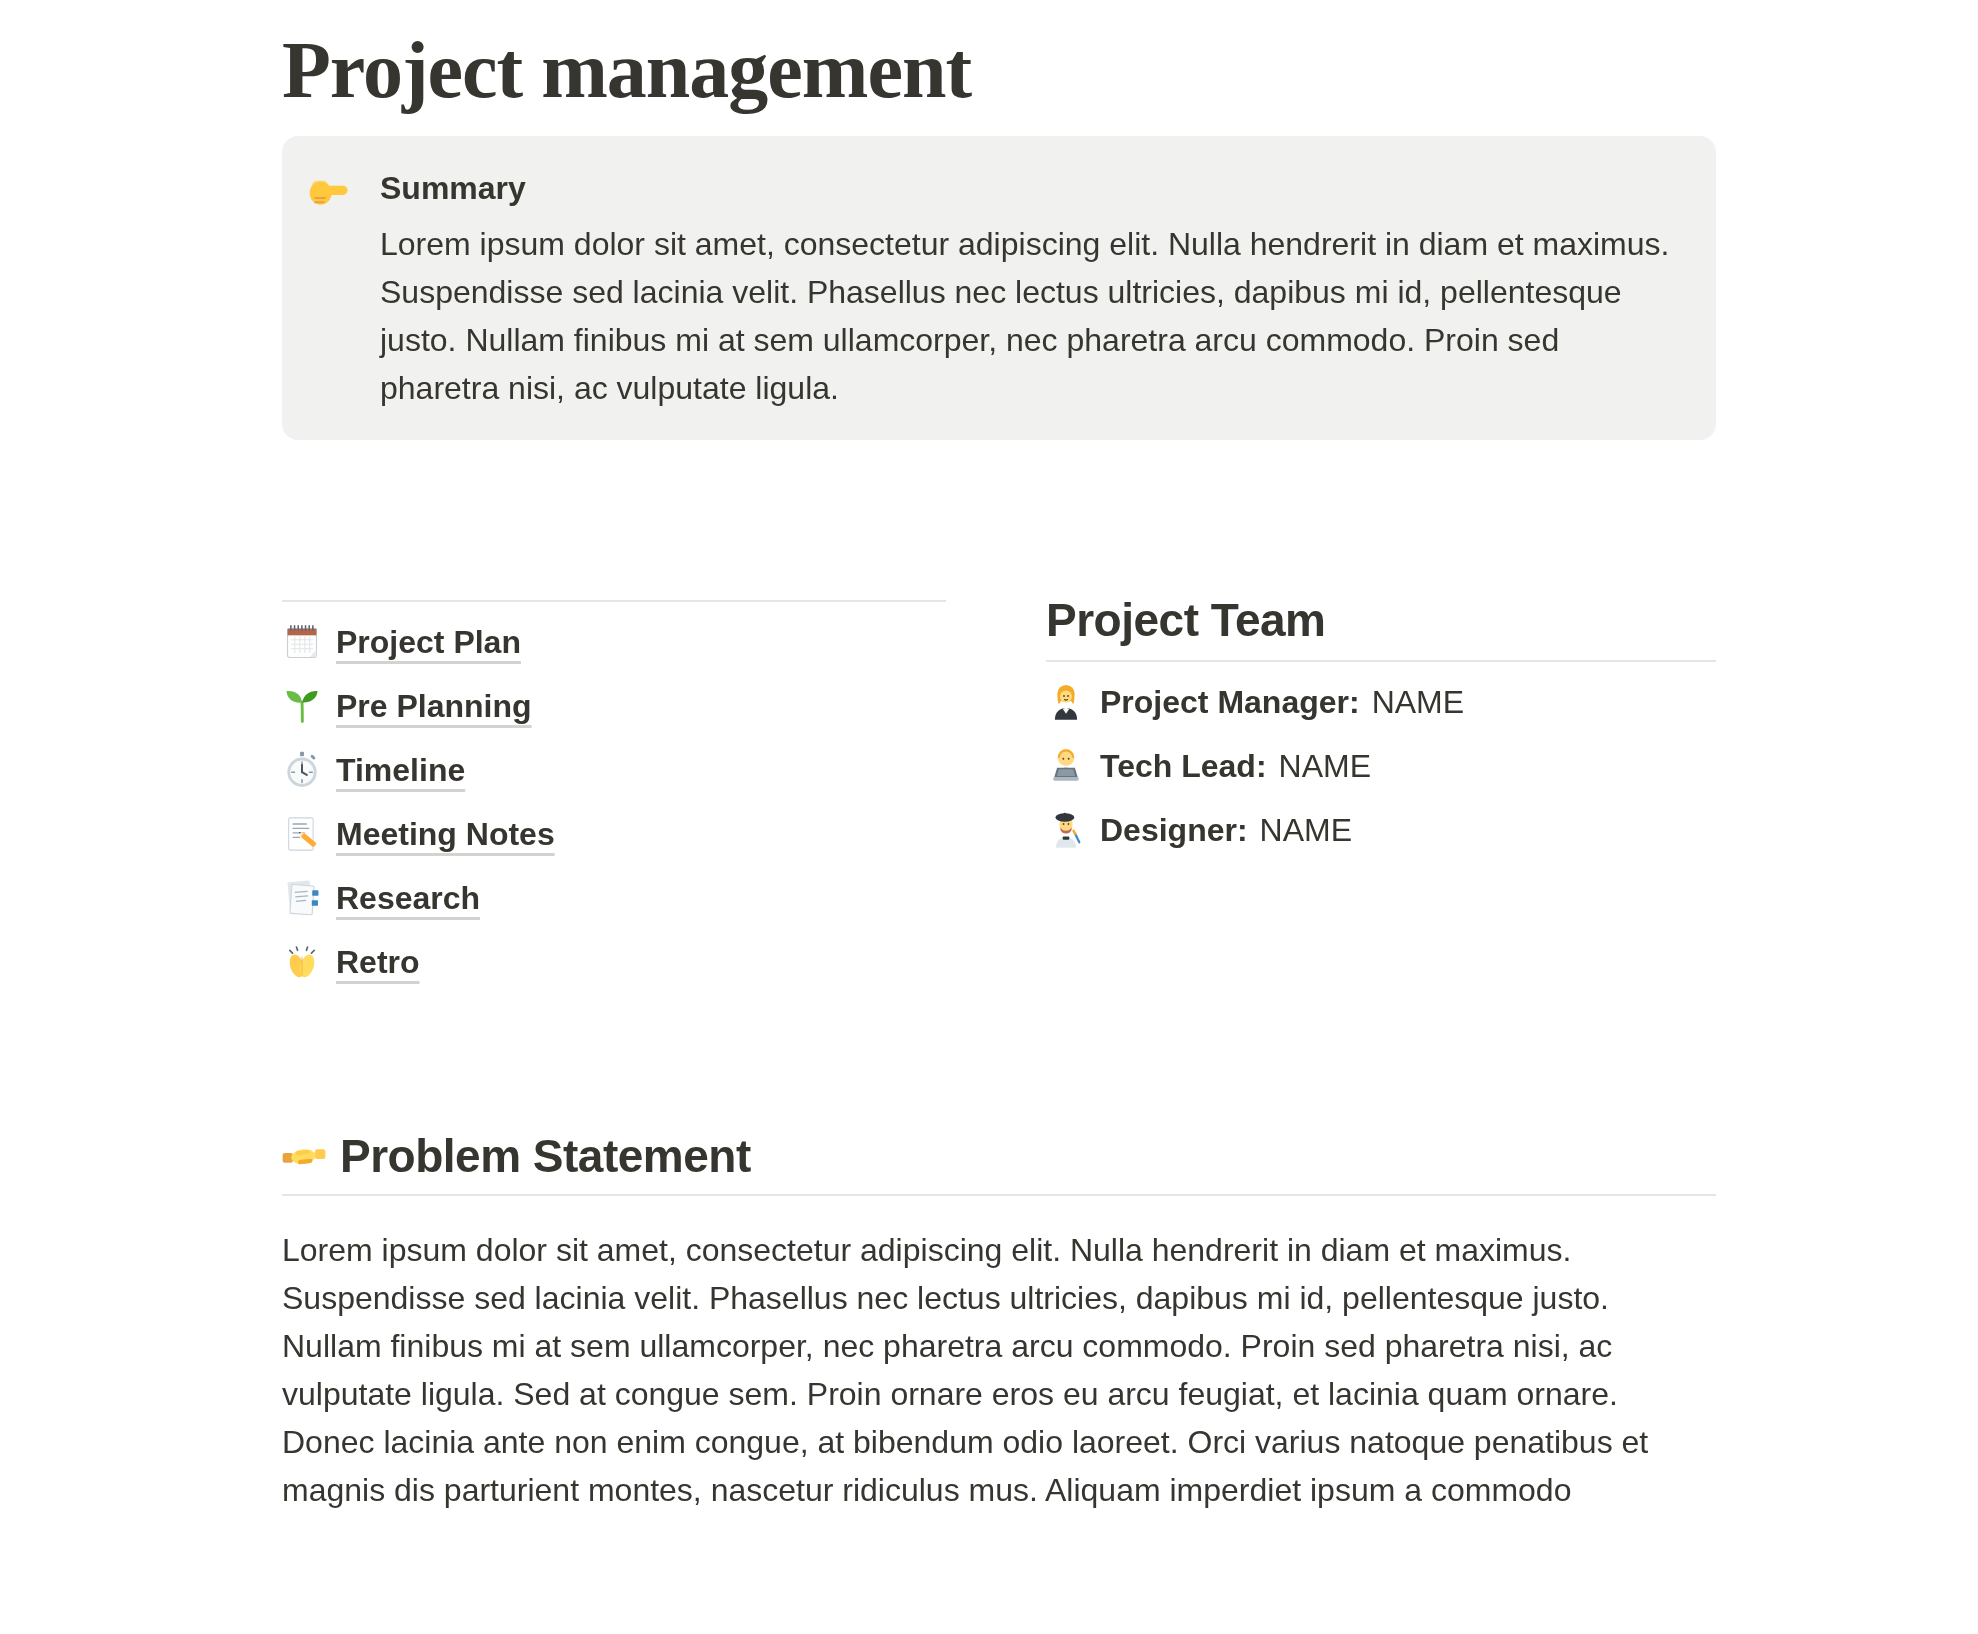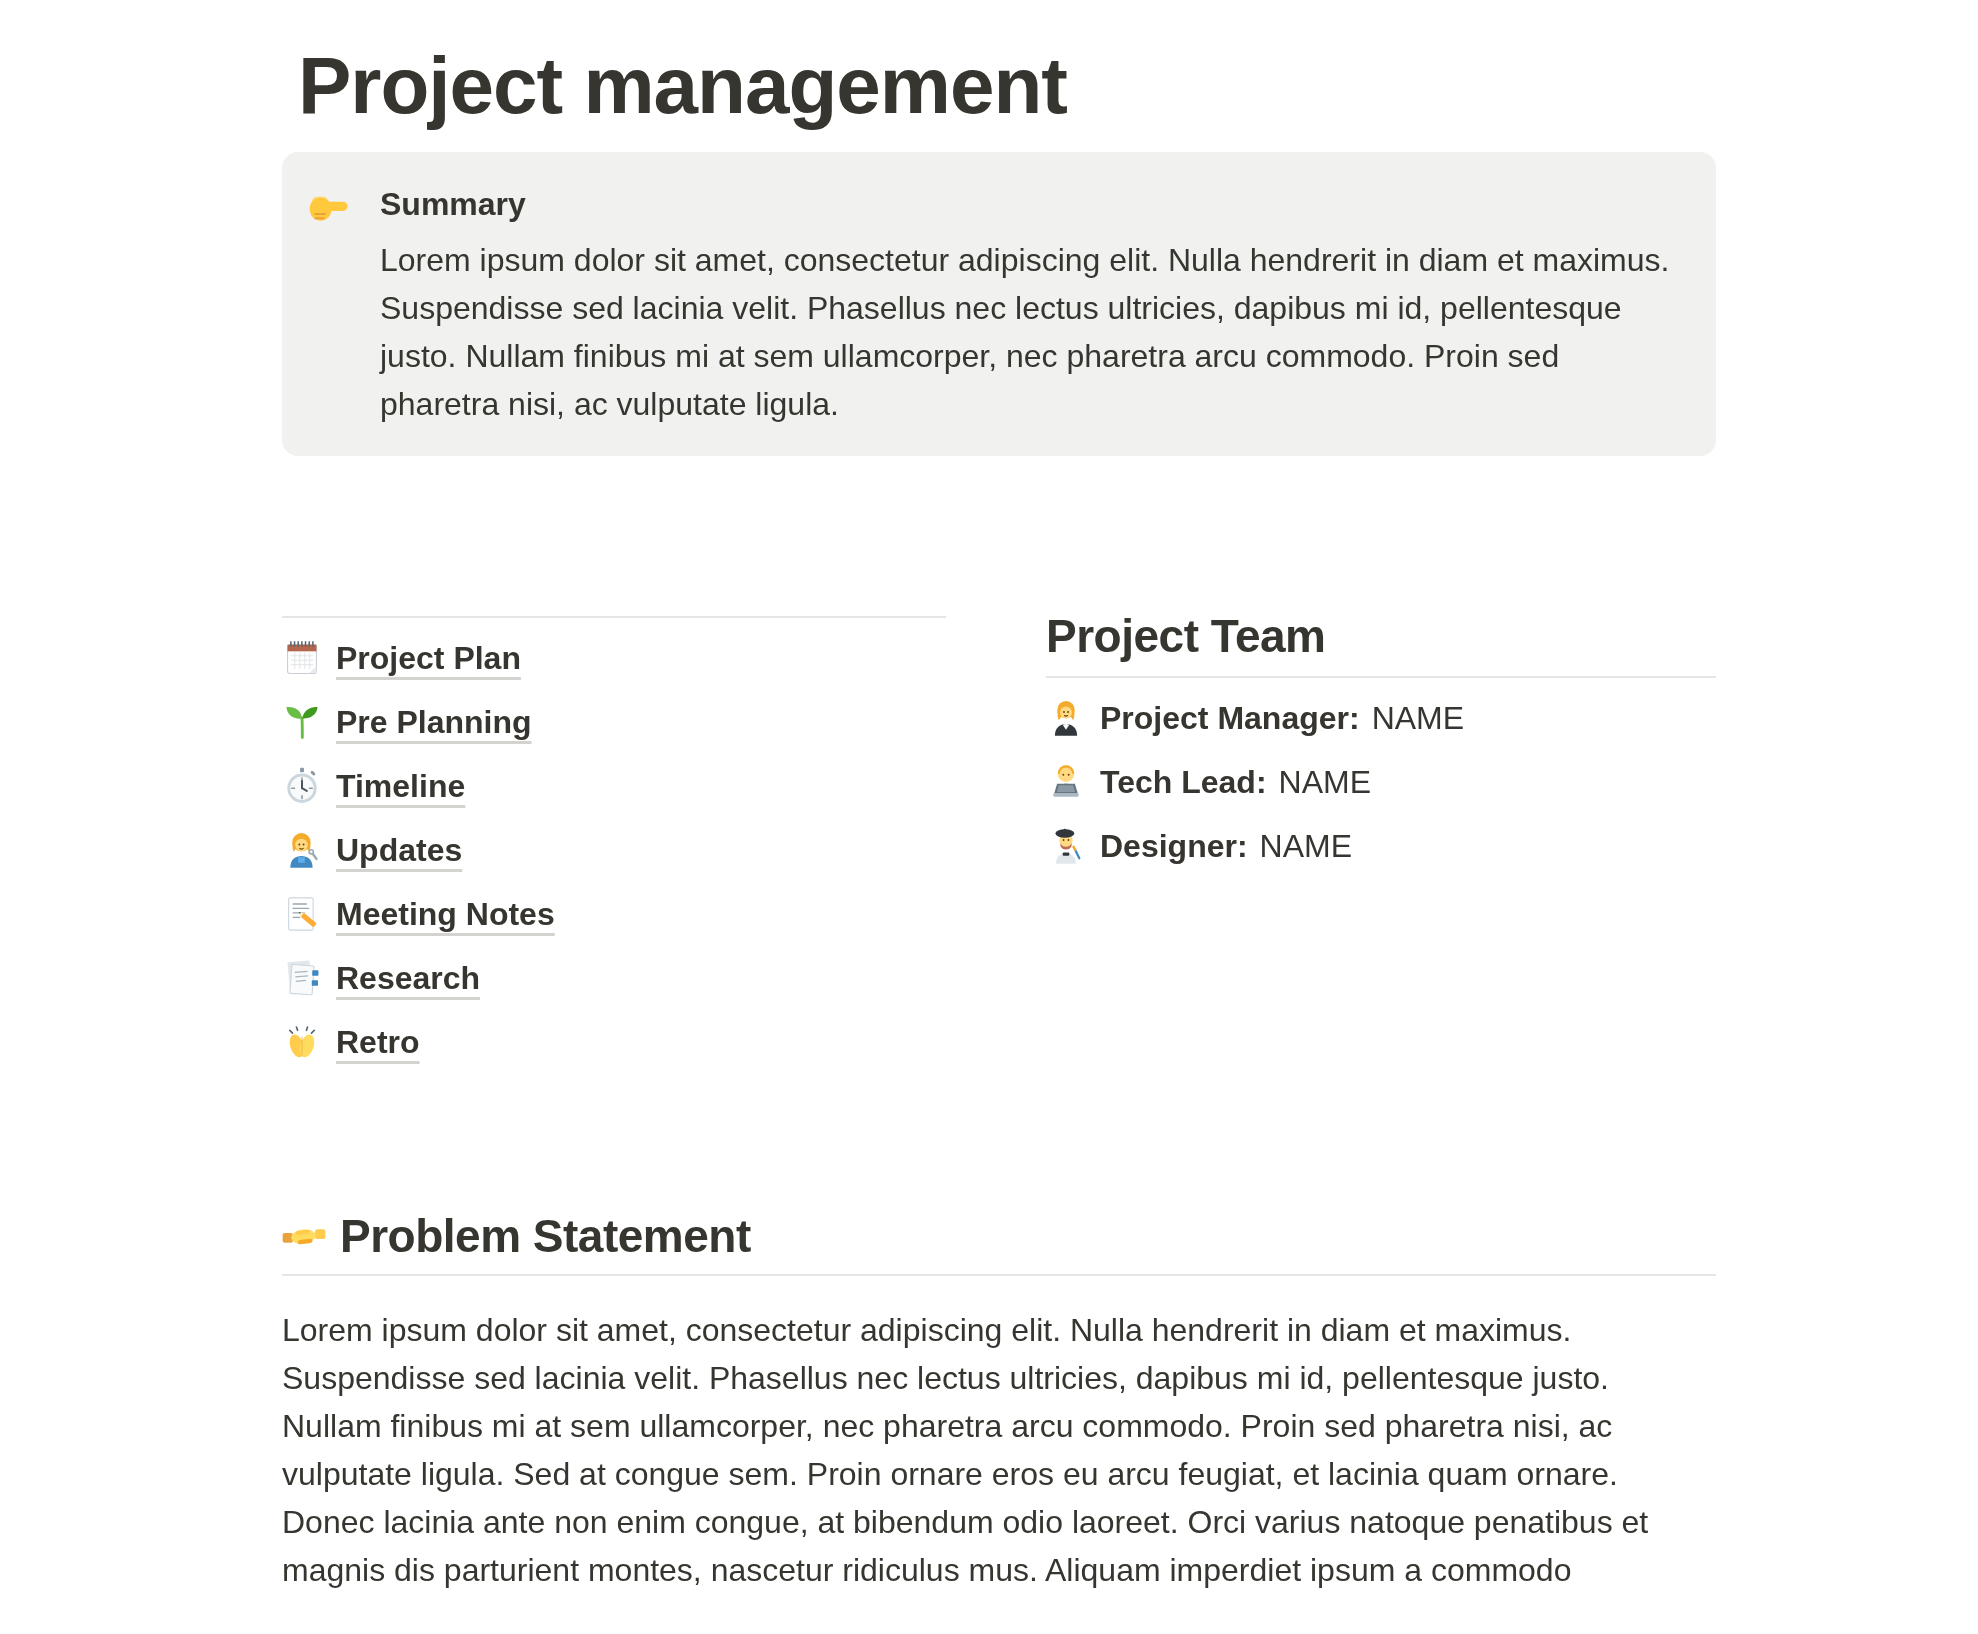--- a/index.html
+++ b/index.html
@@ -3,22 +3,22 @@
 <meta charset="utf-8">
 <style>
   html,body{margin:0;padding:0;}
   body{
     width:1978px;height:1634px;overflow:hidden;background:#ffffff;
     font-family:"Liberation Sans","DejaVu Sans",sans-serif;
     color:var(--text,#37352F);
   }
   .content{width:1434px;margin-left:282px;}
   h1.page-title{
-    margin:16px;padding-top:22px;font-size:80px;line-height:96px;
-    font-weight:700;letter-spacing:-1px;color:var(--text,#37352F);
+    margin:0;padding-top:22px;font-size:80px;line-height:96px;
+    font-weight:700;letter-spacing:-1px;color:var(--text,#37352F);font-family:Liberation Serif, serif;
   }
   
   .callout{
     margin-top:18px;background:var(--callout-bg,#F1F1EF);border-radius:16px;
     padding:28px 36px 28px 24px;display:flex;align-items:flex-start;
   }
   .callout .emoji{margin-top:4px;}
   .callout-body-wrap{margin-left:30px;max-width:1310px;}
   .callout-title{font-size:32px;line-height:48px;font-weight:700;}
   .callout-text{margin-top:8px;font-size:32px;line-height:48px;}
@@ -132,39 +132,20 @@
                   <path d="M18 10.8 v2.4"></path>
                   <path d="M18 26.8 v2.4"></path>
                   <path d="M8.8 20 h2.4"></path>
                   <path d="M24.8 20 h2.4"></path>
                 </g>
                 <path d="M18 20 L18 13.4" stroke="#4A5560" stroke-width="1.8" stroke-linecap="round"></path>
                 <path d="M18 20 L22.3 22.4" stroke="#4A5560" stroke-width="1.8" stroke-linecap="round"></path>
               </svg>
             </span>
             <span class="doc-label">Timeline</span>
-          </a>
-          <a class="doc-row" href="#">
-            <span class="emoji sm">
-              <svg viewBox="0 0 36 36">
-                <circle cx="17.5" cy="11" r="8.2" fill="#F4AB2A"></circle>
-                <path d="M9.5 11 C9 16.5 10.5 19.5 10.5 19.5 L13.2 16 C11.7 14 11.6 11 11.6 11 Z" fill="#F4AB2A"></path>
-                <path d="M25.5 11 C26 16.5 24.5 19.5 24.5 19.5 L21.8 16 C23.3 14 23.4 11 23.4 11 Z" fill="#F4AB2A"></path>
-                <circle cx="17.5" cy="13.5" r="5.6" fill="#FFD983"></circle>
-                <circle cx="15.6" cy="13" r="0.9" fill="#664500"></circle>
-                <circle cx="19.4" cy="13" r="0.9" fill="#664500"></circle>
-                <path d="M16 16.6 Q17.5 17.8 19 16.6" stroke="#664500" stroke-width="1" fill="none" stroke-linecap="round"></path>
-                <path d="M7.5 34 C7.5 26.5 12 23.5 17.5 23.5 C23 23.5 27.5 26.5 27.5 34 Z" fill="#4289C1"></path>
-                <rect x="14.5" y="24.5" width="6" height="5" fill="#5DADEC"></rect>
-                <path d="M27 20.5 l4 5.5" stroke="#99AAB5" stroke-width="2.2" stroke-linecap="round"></path>
-                <circle cx="26.3" cy="19.6" r="2.6" fill="#99AAB5"></circle>
-                <circle cx="26.3" cy="19.6" r="1.2" fill="#FFFFFF"></circle>
-              </svg>
-            </span>
-            <span class="doc-label">Updates</span>
           </a>
           <a class="doc-row" href="#">
             <span class="emoji sm">
               <svg viewBox="0 0 36 36">
                 <rect x="6" y="3.5" width="22" height="29" rx="1.5" fill="#FFFFFF" stroke="#CCD6DD"></rect>
                 <g stroke="#9AA7B0" stroke-width="1.2" stroke-linecap="round">
                   <path d="M10 9 H22"></path>
                   <path d="M10 13 H24"></path>
                   <path d="M10 17 H20"></path>
                   <path d="M10 21 H16"></path>

